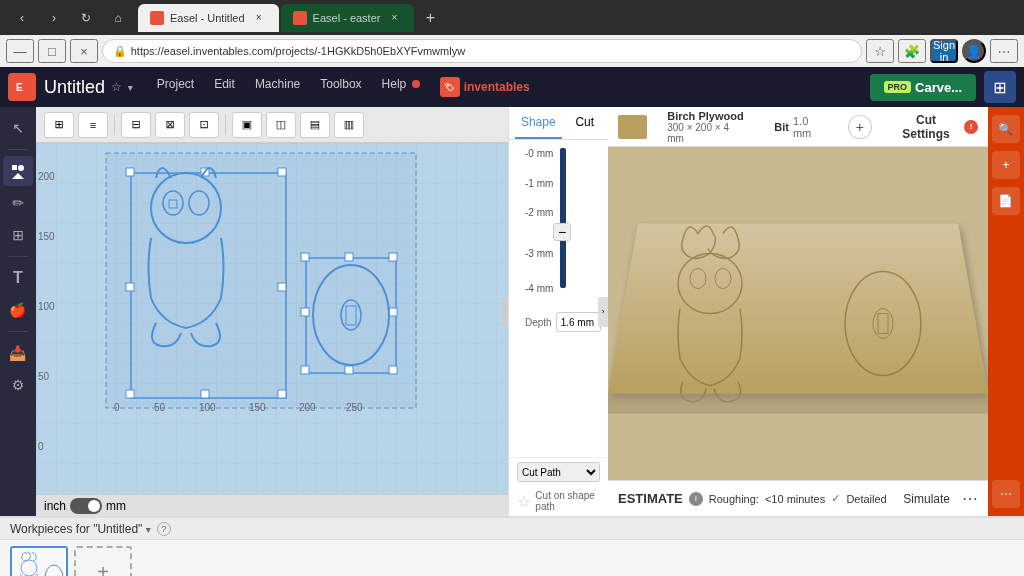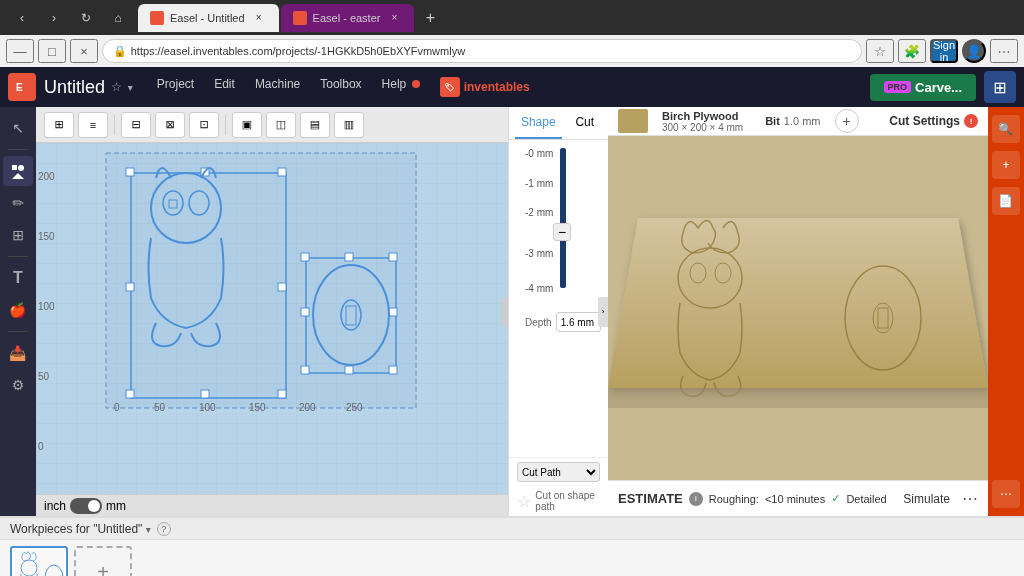--- a/index.html
+++ b/index.html
@@ -5,42 +5,42 @@
     * { margin: 0; padding: 0; box-sizing: border-box; }
     body { width: 1024px; height: 576px; overflow: hidden; font-family: 'Segoe UI', Arial, sans-serif; font-size: 12px; background: #f0f0f0; }
 
     
     .browser-chrome { background: #2d2d2d; height: 35px; display: flex; align-items: center; padding: 0 8px; gap: 6px; }
     .browser-controls { display: flex; gap: 4px; align-items: center; }
     .browser-btn { width: 28px; height: 22px; background: transparent; border: none; color: #ccc; font-size: 12px; cursor: pointer; display: flex; align-items: center; justify-content: center; border-radius: 3px; }
     .tab-bar { display: flex; align-items: flex-end; flex: 1; gap: 2px; }
     .tab { height: 28px; padding: 0 12px; display: flex; align-items: center; gap: 6px; border-radius: 6px 6px 0 0; font-size: 11px; cursor: pointer; }
     .tab.active { background: #f0f0f0; color: #333; }
-    .tab.inactive { background: #701a75; color: #ccc; }
+    .tab.inactive { background: #14532d; color: #ccc; }
     .tab-favicon { width: 14px; height: 14px; background: #666; border-radius: 2px; }
     .tab-close { width: 16px; height: 16px; display: flex; align-items: center; justify-content: center; border-radius: 50%; font-size: 10px; }
     .tab-new { width: 28px; height: 28px; display: flex; align-items: center; justify-content: center; color: #ccc; font-size: 16px; cursor: pointer; }
     .address-bar-row { background: #f0f0f0; height: 32px; display: flex; align-items: center; padding: 0 6px; gap: 4px; }
     .address-bar { flex: 1; height: 24px; background: white; border: 1px solid #ccc; border-radius: 12px; padding: 0 10px; font-size: 11px; display: flex; align-items: center; gap: 4px; }
     .address-text { flex: 1; font-size: 11px; color: #333; }
     .browser-action-btn { width: 28px; height: 24px; display: flex; align-items: center; justify-content: center; cursor: pointer; color: #555; font-size: 13px; }
 
     
     .app-header { background: #1a1a2e; height: 40px; display: flex; align-items: center; padding: 0 8px; gap: 8px; }
     .app-logo { width: 28px; height: 28px; background: #e8533a; border-radius: 4px; display: flex; align-items: center; justify-content: center; color: white; font-weight: bold; font-size: 10px; }
     .app-title { color: white; font-size: 16px; font-weight: 500; display: flex; align-items: center; gap: 6px; }
     .star-icon { color: #aaa; font-size: 12px; }
     .chevron-icon { color: #aaa; font-size: 10px; }
     .menu-bar { display: flex; gap: 4px; margin-left: 8px; }
     .menu-item { color: #ccc; padding: 4px 8px; border-radius: 3px; cursor: pointer; font-size: 12px; }
     .help-dot { width: 8px; height: 8px; background: #e74c3c; border-radius: 50%; display: inline-block; margin-left: 2px; }
     .inventables-logo { color: #e8533a; font-weight: bold; font-size: 12px; display: flex; align-items: center; gap: 4px; }
     .inv-icon { width: 20px; height: 20px; background: #e8533a; border-radius: 3px; display: flex; align-items: center; justify-content: center; color: white; font-size: 8px; }
     .carve-btn { background: #1a7a4a; color: white; border: none; padding: 6px 14px; border-radius: 4px; font-size: 13px; font-weight: bold; cursor: pointer; display: flex; align-items: center; gap: 4px; margin-left: auto; }
-    .pro-badge { background: #d946ef; color: #333; font-size: 9px; font-weight: bold; padding: 1px 4px; border-radius: 3px; }
+    .pro-badge { background: #bef264; color: #333; font-size: 9px; font-weight: bold; padding: 1px 4px; border-radius: 3px; }
     .plus-icon-btn { width: 32px; height: 32px; background: #2a4a8a; border: none; border-radius: 4px; color: white; font-size: 16px; cursor: pointer; display: flex; align-items: center; justify-content: center; }
 
     
     .left-sidebar { width: 36px; background: #2a2a3e; display: flex; flex-direction: column; align-items: center; padding: 6px 0; gap: 2px; flex-shrink: 0; }
     .sidebar-btn { width: 30px; height: 30px; display: flex; align-items: center; justify-content: center; color: #aaa; cursor: pointer; border-radius: 4px; font-size: 14px; }
     .sidebar-btn.active { background: #3a3a5e; color: white; }
     .sidebar-divider { width: 20px; height: 1px; background: #444; margin: 4px 0; }
 
     
     .canvas-area { flex: 1; background: #b8d4e8; position: relative; overflow: hidden; }
@@ -64,21 +64,21 @@
     .depth-label-text { font-size: 10px; color: #666; }
     .depth-input { width: 45px; height: 20px; border: 1px solid #ccc; border-radius: 3px; padding: 0 4px; font-size: 10px; }
     .cut-path-row { display: flex; align-items: center; padding: 4px 8px; border-top: 1px solid #eee; }
     .cut-path-select { flex: 1; height: 20px; font-size: 10px; border: 1px solid #ccc; border-radius: 3px; }
     .cut-on-shape { display: flex; align-items: center; gap: 4px; padding: 4px 8px; }
     .star-shape { color: #ccc; font-size: 16px; }
     .cut-on-text { font-size: 10px; color: #666; }
 
     
     .right-panel { width: 380px; background: #d4c9b0; position: relative; display: flex; flex-direction: column; }
-    .right-top-bar { background: white; height: 29px; display: flex; align-items: center; padding: 0 10px; gap: 14px; border-bottom: 1px solid #ddd; }
+    .right-top-bar { background: white; height: 40px; display: flex; align-items: center; padding: 0 10px; gap: 20px; border-bottom: 1px solid #ddd; }
     .material-block { width: 30px; height: 24px; background: #b8a060; border-radius: 2px; }
     .material-info { display: flex; flex-direction: column; }
     .material-name { font-size: 11px; font-weight: 600; color: #333; }
     .material-dims { font-size: 10px; color: #666; }
     .bit-info { display: flex; align-items: center; gap: 4px; margin-left: 8px; }
     .bit-label { font-size: 11px; color: #333; font-weight: 600; }
     .bit-val { font-size: 11px; color: #666; }
     .add-btn { width: 24px; height: 24px; border: 1px solid #ccc; border-radius: 50%; background: white; display: flex; align-items: center; justify-content: center; cursor: pointer; font-size: 14px; color: #555; }
     .cut-settings-btn { margin-left: auto; background: none; border: none; font-size: 12px; color: #333; cursor: pointer; display: flex; align-items: center; gap: 4px; font-weight: 700; }
     .info-icon { width: 14px; height: 14px; background: #e74c3c; border-radius: 50%; color: white; font-size: 8px; display: flex; align-items: center; justify-content: center; }

